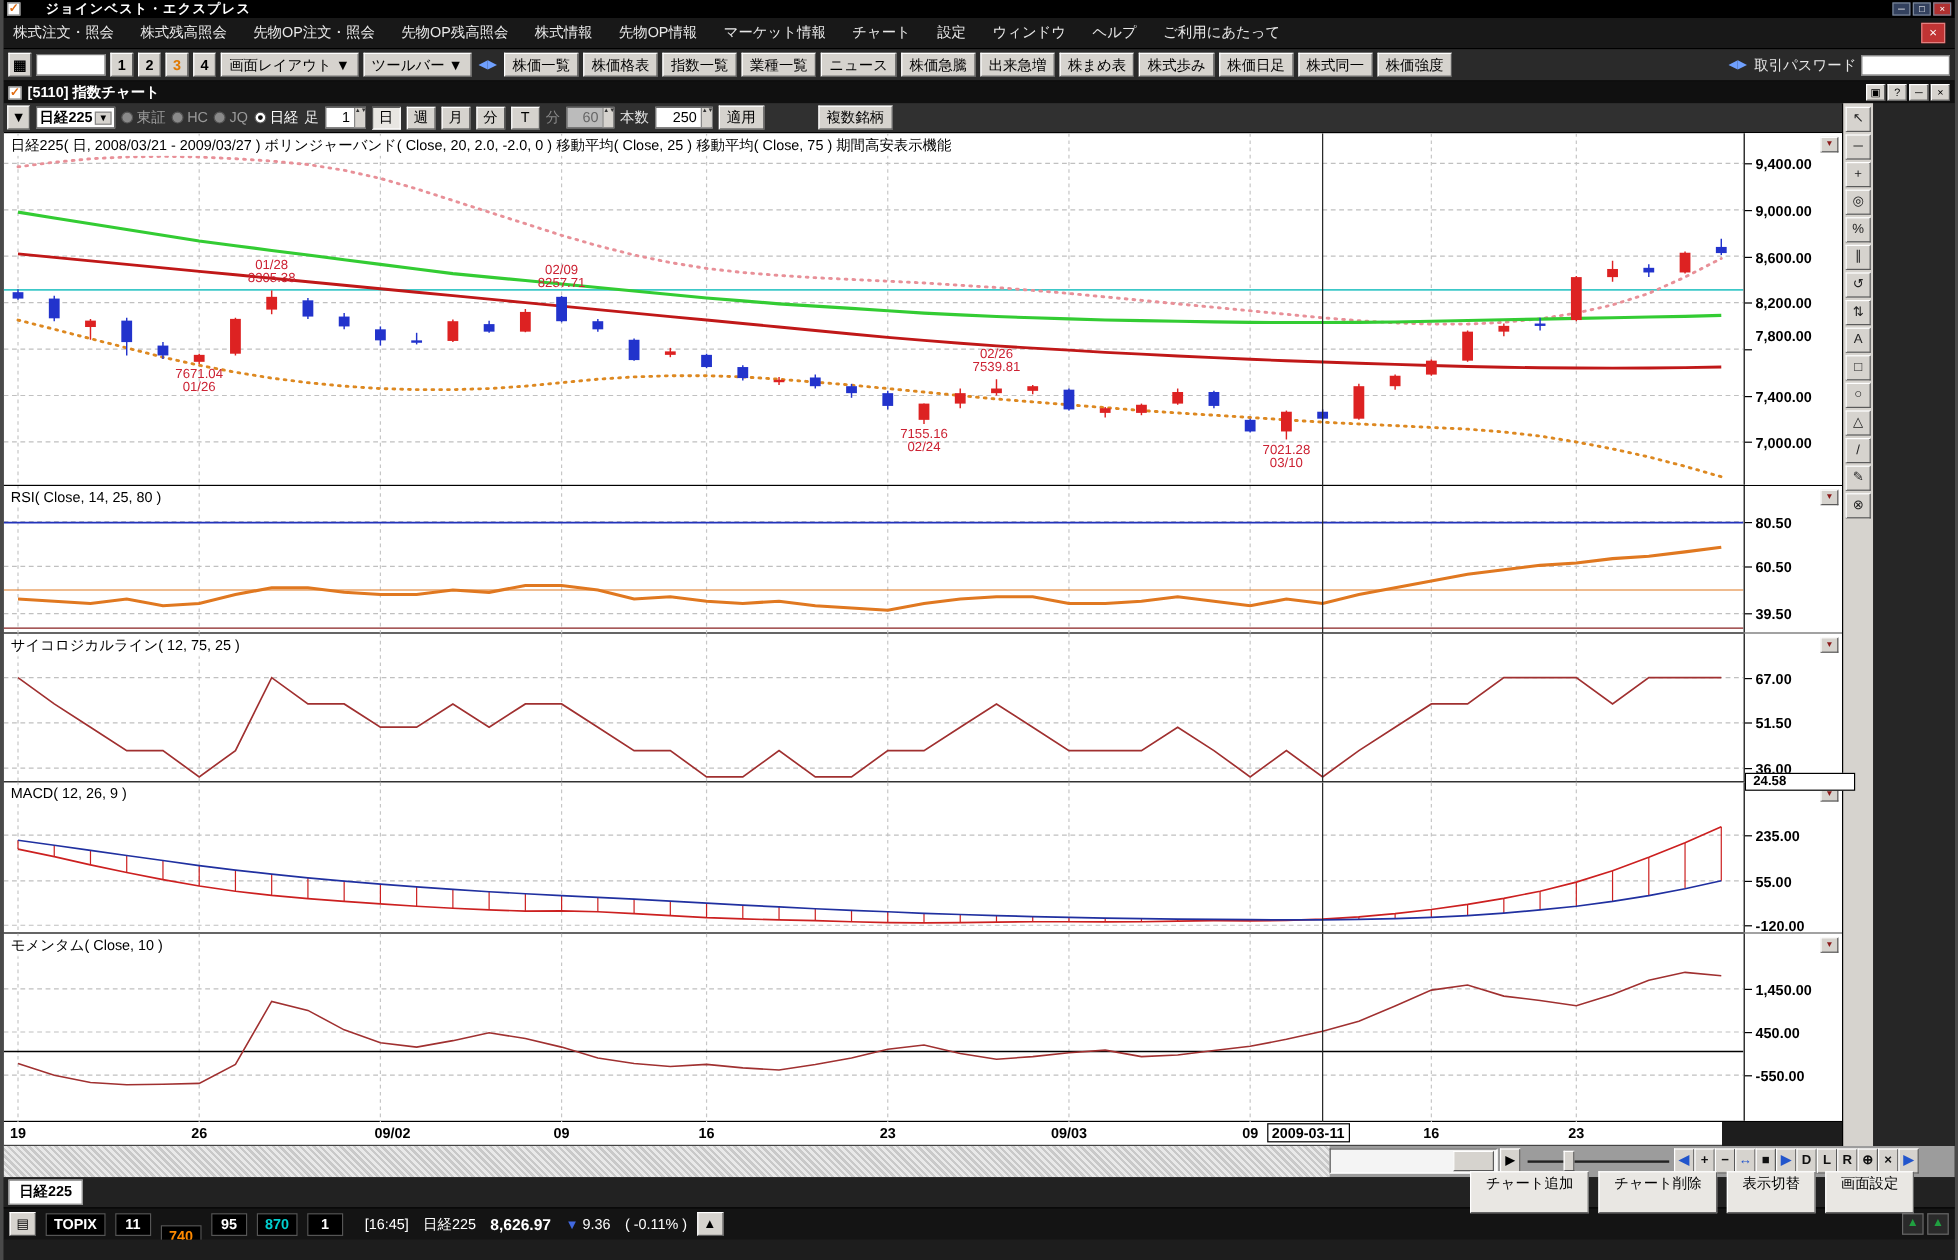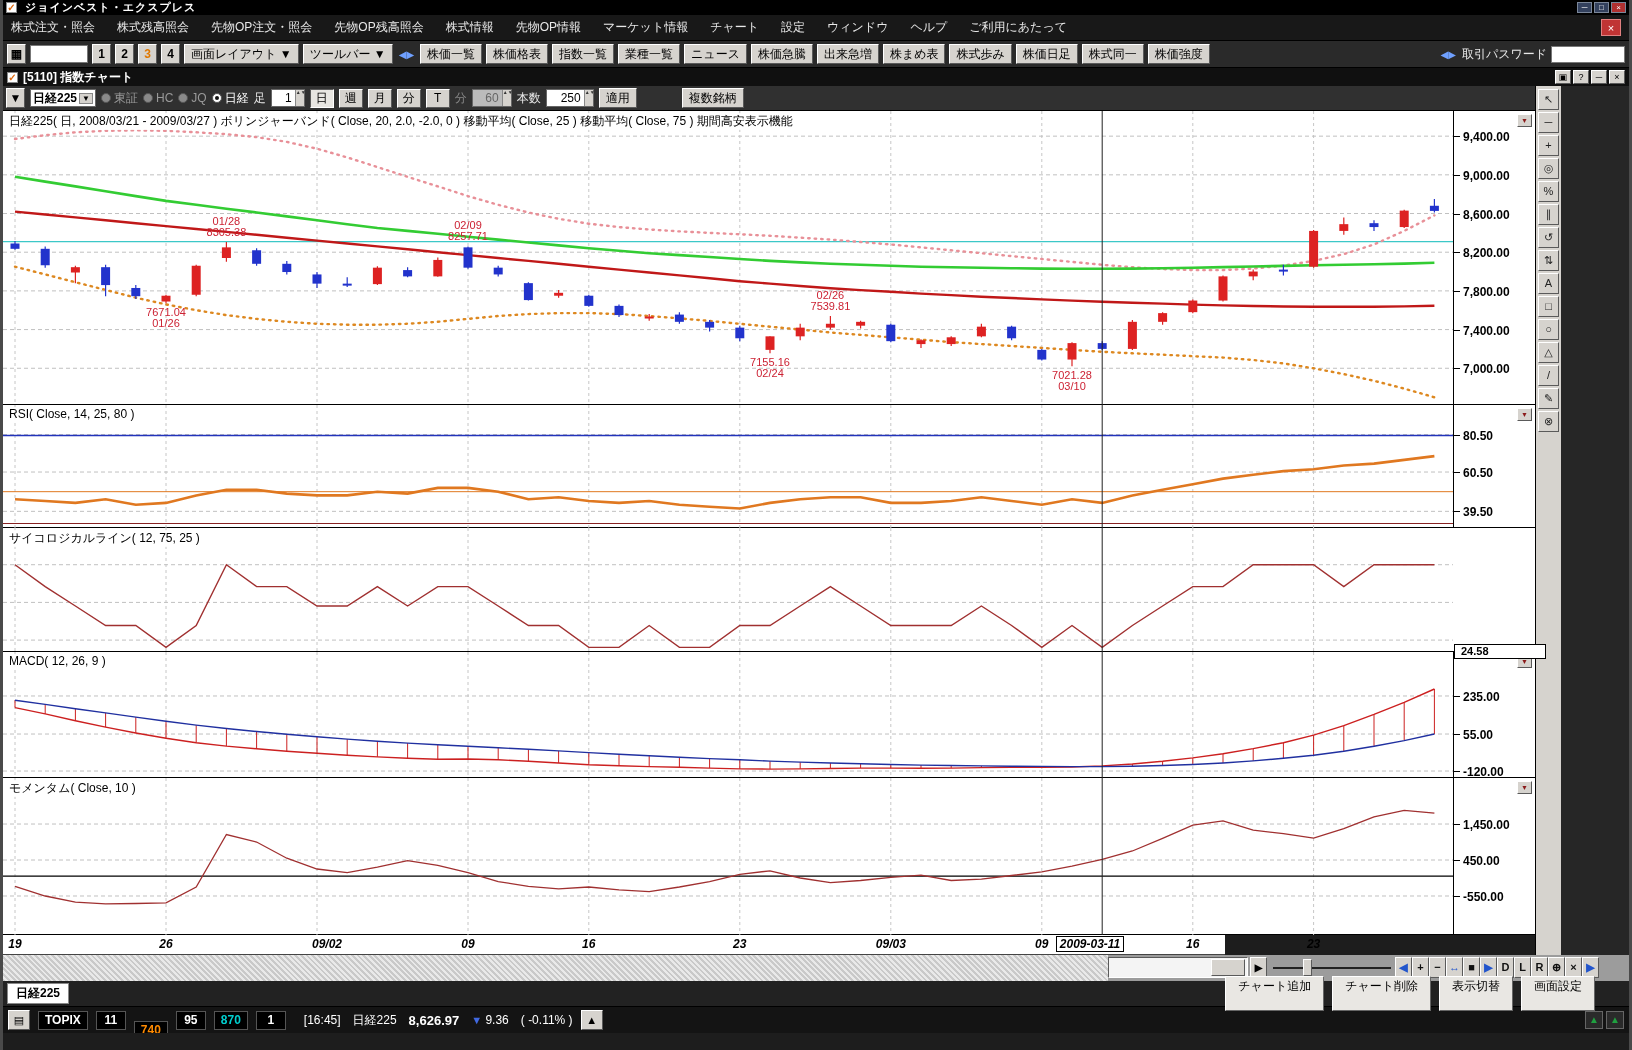--- a/index.html
+++ b/index.html
@@ -1,21 +1,21 @@
 <!DOCTYPE html>
 <html><head>
 <meta charset="utf-8">
 <style>
   html,body{margin:0;padding:0;background:#000;}
   *{box-sizing:border-box;}
   .app{width:1632px;height:1050px;background:#1d1d1d;font-family:"Liberation Sans",sans-serif;
        display:flex;flex-direction:column;overflow:hidden;border-left:3px solid #4a4a4a;border-right:3px solid #4a4a4a;}
   
   .titlebar{height:15px;background:#000;display:flex;align-items:center;padding:0 3px;flex:none;}
-  .titlebar .t{color:#fff;font-size:11px;font-weight:bold;margin-left:8px;letter-spacing:1px;}
+  .titlebar .t{color:#fff;font-size:11px;font-weight:bold;margin-left:21px;letter-spacing:1px;}
   .appicon{width:11px;height:11px;background:#fff;border:1px solid #888;color:#e06a10;font-size:10px;line-height:9px;text-align:center;font-weight:bold;flex:none;}
   .winbtns{margin-left:auto;display:flex;gap:2px;}
   .wbtn{width:15px;height:11px;font-size:8px;line-height:10px;text-align:center;color:#fff;background:#33415e;border:1px solid #7a8699;}
   .wbtn.close{background:#b03030;}
   .menubar{height:26px;background:#181818;display:flex;align-items:center;padding:0 8px;gap:22px;flex:none;border-bottom:1px solid #000;}
   .menu-item{color:#e8e8e8;font-size:12px;white-space:nowrap;cursor:default;}
   .menubar .mclose{margin-left:auto;width:20px;height:17px;background:#c03434;color:#fff;text-align:center;line-height:16px;font-size:11px;border:1px solid #e08080;}
   .toolbar{height:27px;background:#2a2a2a;display:flex;align-items:center;padding:0 4px;gap:4px;flex:none;border-bottom:1px solid #000;}
   .btn3d{background:#d6d3ce;border:1px solid;border-color:#fff #5a5a5a #5a5a5a #fff;color:#000;
          font-size:12px;line-height:18px;height:20px;padding:0 6px;white-space:nowrap;text-align:center;}
@@ -57,21 +57,21 @@
   .panel{position:relative;border-bottom:1px solid #000;overflow:visible;}
   .panel svg{position:absolute;left:0;top:0;}
   .axis{position:absolute;left:1450px;top:0;bottom:0;width:82px;border-left:1px solid #000;background:#fff;}
   .tick{position:absolute;left:0;width:6px;height:1px;background:#000;}
   .ticklab{position:absolute;left:9px;font-size:12px;font-weight:bold;color:#000;transform:translateY(-6px);white-space:nowrap;}
   .pan-dd{position:absolute;right:3px;top:3px;width:15px;height:13px;background:#d6d3ce;border:1px solid;border-color:#fff #5a5a5a #5a5a5a #fff;color:#8b1a1a;font-size:7px;line-height:11px;text-align:center;}
   .pan-label{position:absolute;left:4px;top:2px;font-size:12px;color:#000;background:rgba(255,255,255,.85);padding:0 2px;white-space:nowrap;}
   .anno{position:absolute;font-size:11px;line-height:11px;color:#cc2233;text-align:center;transform:translateX(-50%);white-space:nowrap;}
   .edgebox{position:absolute;left:1451px;bottom:-8px;width:92px;height:15px;background:#fff;border:1px solid #000;font-size:11px;font-weight:bold;line-height:13px;padding-left:6px;z-index:5;}
   
-  .daterow{height:20px;background:#fff;position:relative;border-bottom:1px solid #444;width:1222px;font-style:italic;}
+  .daterow{height:20px;background:#fff;position:relative;border-bottom:1px solid #444;width:1432px;}
   .dlab{position:absolute;top:2px;font-size:12px;font-weight:bold;color:#000;transform:translateX(-50%);white-space:nowrap;}
   .dbox{position:absolute;top:1px;font-size:12px;font-weight:bold;color:#000;border:1px solid #000;background:#fff;padding:0 3px;white-space:nowrap;}
   .scrollrow{height:26px;background:#9c9c9c;position:relative;flex:none;}
   .hatch{position:absolute;left:0;top:0;bottom:0;width:1105px;
          background:repeating-linear-gradient(45deg,#c9c9c9 0,#c9c9c9 2px,#e9e9e9 2px,#e9e9e9 4px);}
   .sctrack{position:absolute;left:1105px;top:2px;width:140px;height:21px;background:#f4f4f4;border:1px solid;border-color:#5a5a5a #fff #fff #5a5a5a;}
   .scthumb{position:absolute;right:2px;top:1px;width:34px;height:17px;background:#d6d3ce;border:1px solid;border-color:#fff #5a5a5a #5a5a5a #fff;}
   .scbtn{position:absolute;top:2px;width:17px;height:21px;background:#d6d3ce;border:1px solid;border-color:#fff #5a5a5a #5a5a5a #fff;font-size:10px;line-height:19px;text-align:center;font-weight:bold;}
   .slider{position:absolute;left:1270px;top:2px;width:118px;height:21px;}
   .slider .rail{position:absolute;left:0;right:0;top:10px;height:2px;background:#222;}
@@ -337,21 +337,21 @@
             <div class="axis">
               <span class="tick" style="top: 25px;"></span>
               <span class="ticklab" style="top: 25px;">9,400.00</span>
               <span class="tick" style="top: 64px;"></span>
               <span class="ticklab" style="top: 64px;">9,000.00</span>
               <span class="tick" style="top: 103px;"></span>
               <span class="ticklab" style="top: 103px;">8,600.00</span>
               <span class="tick" style="top: 141px;"></span>
               <span class="ticklab" style="top: 141px;">8,200.00</span>
               <span class="tick" style="top: 180px;"></span>
-              <span class="ticklab" style="top: 180px;">7,800.00</span>
+              <span class="ticklab" style="top: 168px;">7,800.00</span>
               <span class="tick" style="top: 219px;"></span>
               <span class="ticklab" style="top: 219px;">7,400.00</span>
               <span class="tick" style="top: 257px;"></span>
               <span class="ticklab" style="top: 257px;">7,000.00</span>
               <span class="pan-dd">▼</span>
             </div>
             <div class="pan-label">日経225( 日, 2008/03/21 - 2009/03/27 )    ボリンジャーバンド( Close, 20, 2.0, -2.0, 0 )    移動平均( Close, 25 )    移動平均( Close, 75 )    期間高安表示機能</div>
             <div class="anno" style="left: 223.4px; top: 104.592px;">01/28<br>8305.38</div>
             <div class="anno" style="left: 465px; top: 109.234px;">02/09<br>8257.71</div>
             <div class="anno" style="left: 163px; top: 196.421px;">7671.04<br>01/26</div>
@@ -402,20 +402,29 @@
               <line x1="887.8" y1="0" x2="887.8" y2="124" stroke="#c6c6c6" stroke-dasharray="3 3"></line>
               <line x1="1038.8" y1="0" x2="1038.8" y2="124" stroke="#c6c6c6" stroke-dasharray="3 3"></line>
               <line x1="1189.8" y1="0" x2="1189.8" y2="124" stroke="#c6c6c6" stroke-dasharray="3 3"></line>
               <line x1="1310.6" y1="0" x2="1310.6" y2="124" stroke="#c6c6c6" stroke-dasharray="3 3"></line>
               <line x1="0" y1="36.71372549019607" x2="1450" y2="36.71372549019607" stroke="#c0c0c0" stroke-dasharray="4 3"></line>
               <line x1="0" y1="74.39999999999999" x2="1450" y2="74.39999999999999" stroke="#c0c0c0" stroke-dasharray="4 3"></line>
               <line x1="0" y1="112.08627450980393" x2="1450" y2="112.08627450980393" stroke="#c0c0c0" stroke-dasharray="4 3"></line>
               <path d="M12.0 36.7 L42.2 58.6 L72.4 78.0 L102.6 97.5 L132.8 97.5 L163.0 119.4 L193.2 97.5 L223.4 36.7 L253.6 58.6 L283.8 58.6 L314.0 78.0 L344.2 78.0 L374.4 58.6 L404.6 78.0 L434.8 58.6 L465.0 58.6 L495.2 78.0 L525.4 97.5 L555.6 97.5 L585.8 119.4 L616.0 119.4 L646.2 97.5 L676.4 119.4 L706.6 119.4 L736.8 97.5 L767.0 97.5 L797.2 78.0 L827.4 58.6 L857.6 78.0 L887.8 97.5 L918.0 97.5 L948.2 97.5 L978.4 78.0 L1008.6 97.5 L1038.8 119.4 L1069.0 97.5 L1099.2 119.4 L1129.4 97.5 L1159.6 78.0 L1189.8 58.6 L1220.0 58.6 L1250.2 36.7 L1280.4 36.7 L1310.6 36.7 L1340.8 58.6 L1371.0 36.7 L1401.2 36.7 L1431.4 36.7" fill="none" stroke="#a03030" stroke-width="1.4"></path>
               <line x1="1099.2" y1="0" x2="1099.2" y2="124" stroke="#222" stroke-width="1"></line>
             </svg>
+            <div class="axis">
+              <span class="tick" style="top: 37px;"></span>
+              <span class="ticklab" style="top: 37px;">67.00</span>
+              <span class="tick" style="top: 74px;"></span>
+              <span class="ticklab" style="top: 74px;">51.50</span>
+              <span class="tick" style="top: 112px;"></span>
+              <span class="ticklab" style="top: 112px;">36.00</span>
+              <span class="pan-dd">▼</span>
+            </div>
             <div class="pan-label">サイコロジカルライン( 12, 75, 25 )</div>
             <div class="edgebox">24.58</div>
           </div>
           <div class="panel" style="height: 126px;">
             <svg width="1450" height="126" viewBox="0 0 1450 126">
               <line x1="12" y1="0" x2="12" y2="126" stroke="#c6c6c6" stroke-dasharray="3 3"></line>
               <line x1="163" y1="0" x2="163" y2="126" stroke="#c6c6c6" stroke-dasharray="3 3"></line>
               <line x1="314" y1="0" x2="314" y2="126" stroke="#c6c6c6" stroke-dasharray="3 3"></line>
               <line x1="465" y1="0" x2="465" y2="126" stroke="#c6c6c6" stroke-dasharray="3 3"></line>
               <line x1="585.8" y1="0" x2="585.8" y2="126" stroke="#c6c6c6" stroke-dasharray="3 3"></line>

